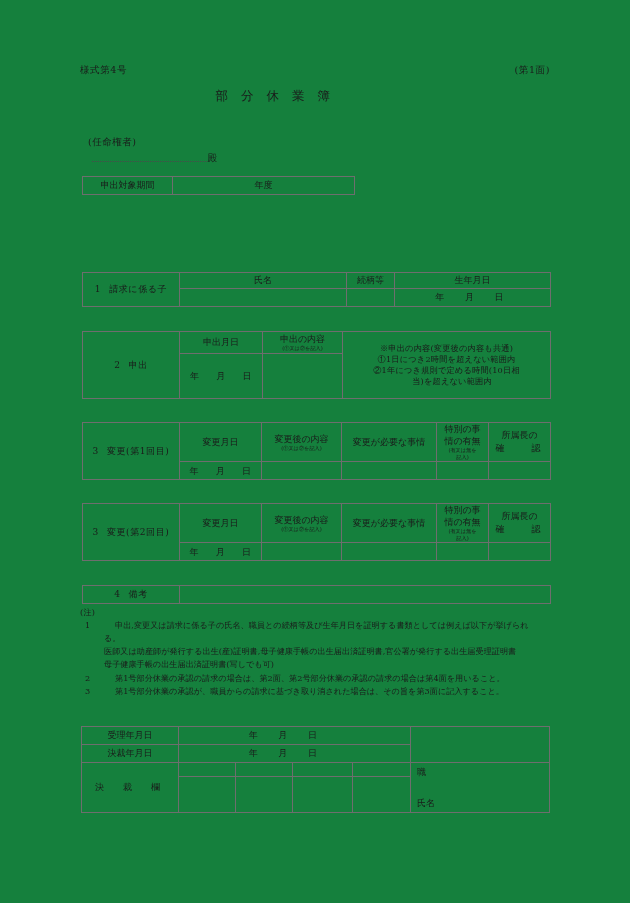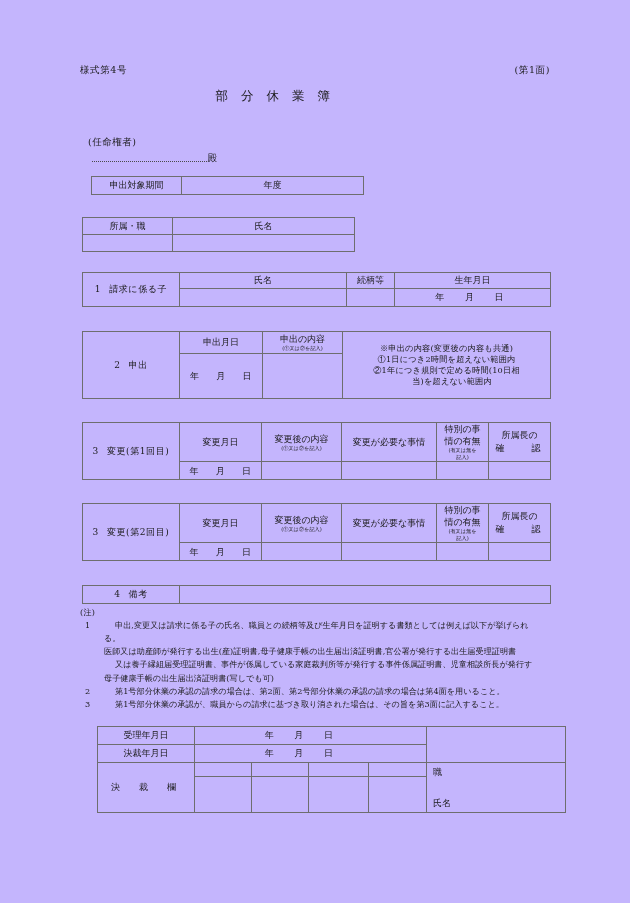--- a/index.html
+++ b/index.html
@@ -13,21 +13,21 @@
     position: relative;
     font-family: "DejaVu Serif", "Liberation Serif", serif;
     color: #1a1a1a;
     overflow: hidden;
   }
   .page {
     position: absolute;
     left: 0; top: 0;
     width: 630px;
     height: 903px;
-    background: #c4b5fd;
+    background: #15803d;
   }
 
   
   .hdr-row {
     position: absolute;
     left: 80px; top: 64px;
     width: 470px;
     display: flex;
     justify-content: space-between;
     align-items: baseline;
@@ -99,28 +99,28 @@
     text-align: left;
     padding-left: 8px;
     letter-spacing: .6px;
     margin-left: 48px;
   }
   .rowlabel .num { margin-right: 8px; }
   .spread { letter-spacing: 5px; }
   .spread2 { letter-spacing: 3px; font-family: Liberation Mono, monospace; }
 
   
-  #t-period { left: 91px; top: 176px; width: 272px; }
+  #t-period { left: 82px; top: 176px; width: 272px; }
   #t-belong { left: 82px; top: 217px; width: 272px; }
   #t-child  { left: 82px; top: 272px; width: 468px; }
   #t-apply  { left: 82px; top: 331px; width: 468px; }
   #t-chg1   { left: 82px; top: 422px; width: 468px; }
   #t-chg2   { left: 82px; top: 503px; width: 468px; }
   #t-remark { left: 82px; top: 585px; width: 468px; padding-left: 48px; }
-  #t-appr   { left: 97px; top: 726px; width: 468px; }
+  #t-appr   { left: 81px; top: 726px; width: 468px; }
 
   
   .instr {
     text-align: left;
     padding: 3px 4px 3px 5px;
     line-height: 1.52;
     font-size: 8.2px;
     letter-spacing: .2px;
   }
   .instr div { white-space: nowrap; }
@@ -186,36 +186,20 @@
     <tbody>
       <tr>
         <td class="ctr" style="height:17px">申出対象期間</td>
         <td class="rgt">
           <span>年度</span>
         </td>
       </tr>
     </tbody>
   </table>
 
-  <table class="frm" id="t-belong">
-    <colgroup>
-        <col style="width:90px">
-        <col style="width:182px">
-      </colgroup>
-    <tbody>
-      <tr>
-        <td class="ctr" style="height:16px">所属・職</td>
-        <td class="ctr">氏名</td>
-      </tr>
-      <tr>
-        <td style="height:16px"></td>
-        <td></td>
-      </tr>
-    </tbody>
-  </table>
 
   <table class="frm" id="t-child">
     <colgroup>
       <col style="width:97px">
         <col style="width:167px">
         <col style="width:48px">
         <col style="width:156px">
     </colgroup>
     <tbody>
       <tr>
@@ -388,21 +372,20 @@
 
   <div class="notes">
     <div class="chu">(注)</div>
 
     <div class="note-item">
       <span class="note-num">1</span>
       <span class="note-body">
         <span class="cont0">申出,変更又は請求に係る子の氏名、職員との続柄等及び生年月日を証明する書類としては例えば以下が挙げられ</span>
         <span class="cont">る。</span>
         <span class="cont">医師又は助産師が発行する出生(産)証明書,母子健康手帳の出生届出済証明書,官公署が発行する出生届受理証明書</span>
-        <span class="cont0">又は養子縁組届受理証明書、事件が係属している家庭裁判所等が発行する事件係属証明書、児童相談所長が発行す</span>
         <span class="cont">母子健康手帳の出生届出済証明書(写しでも可)</span>
       </span>
     </div>
 
     <div class="note-item">
       <span class="note-num">2</span>
       <span class="note-body">
         <span class="cont0">第1号部分休業の承認の請求の場合は、第2面、第2号部分休業の承認の請求の場合は第4面を用いること。</span>
       </span>
     </div>

